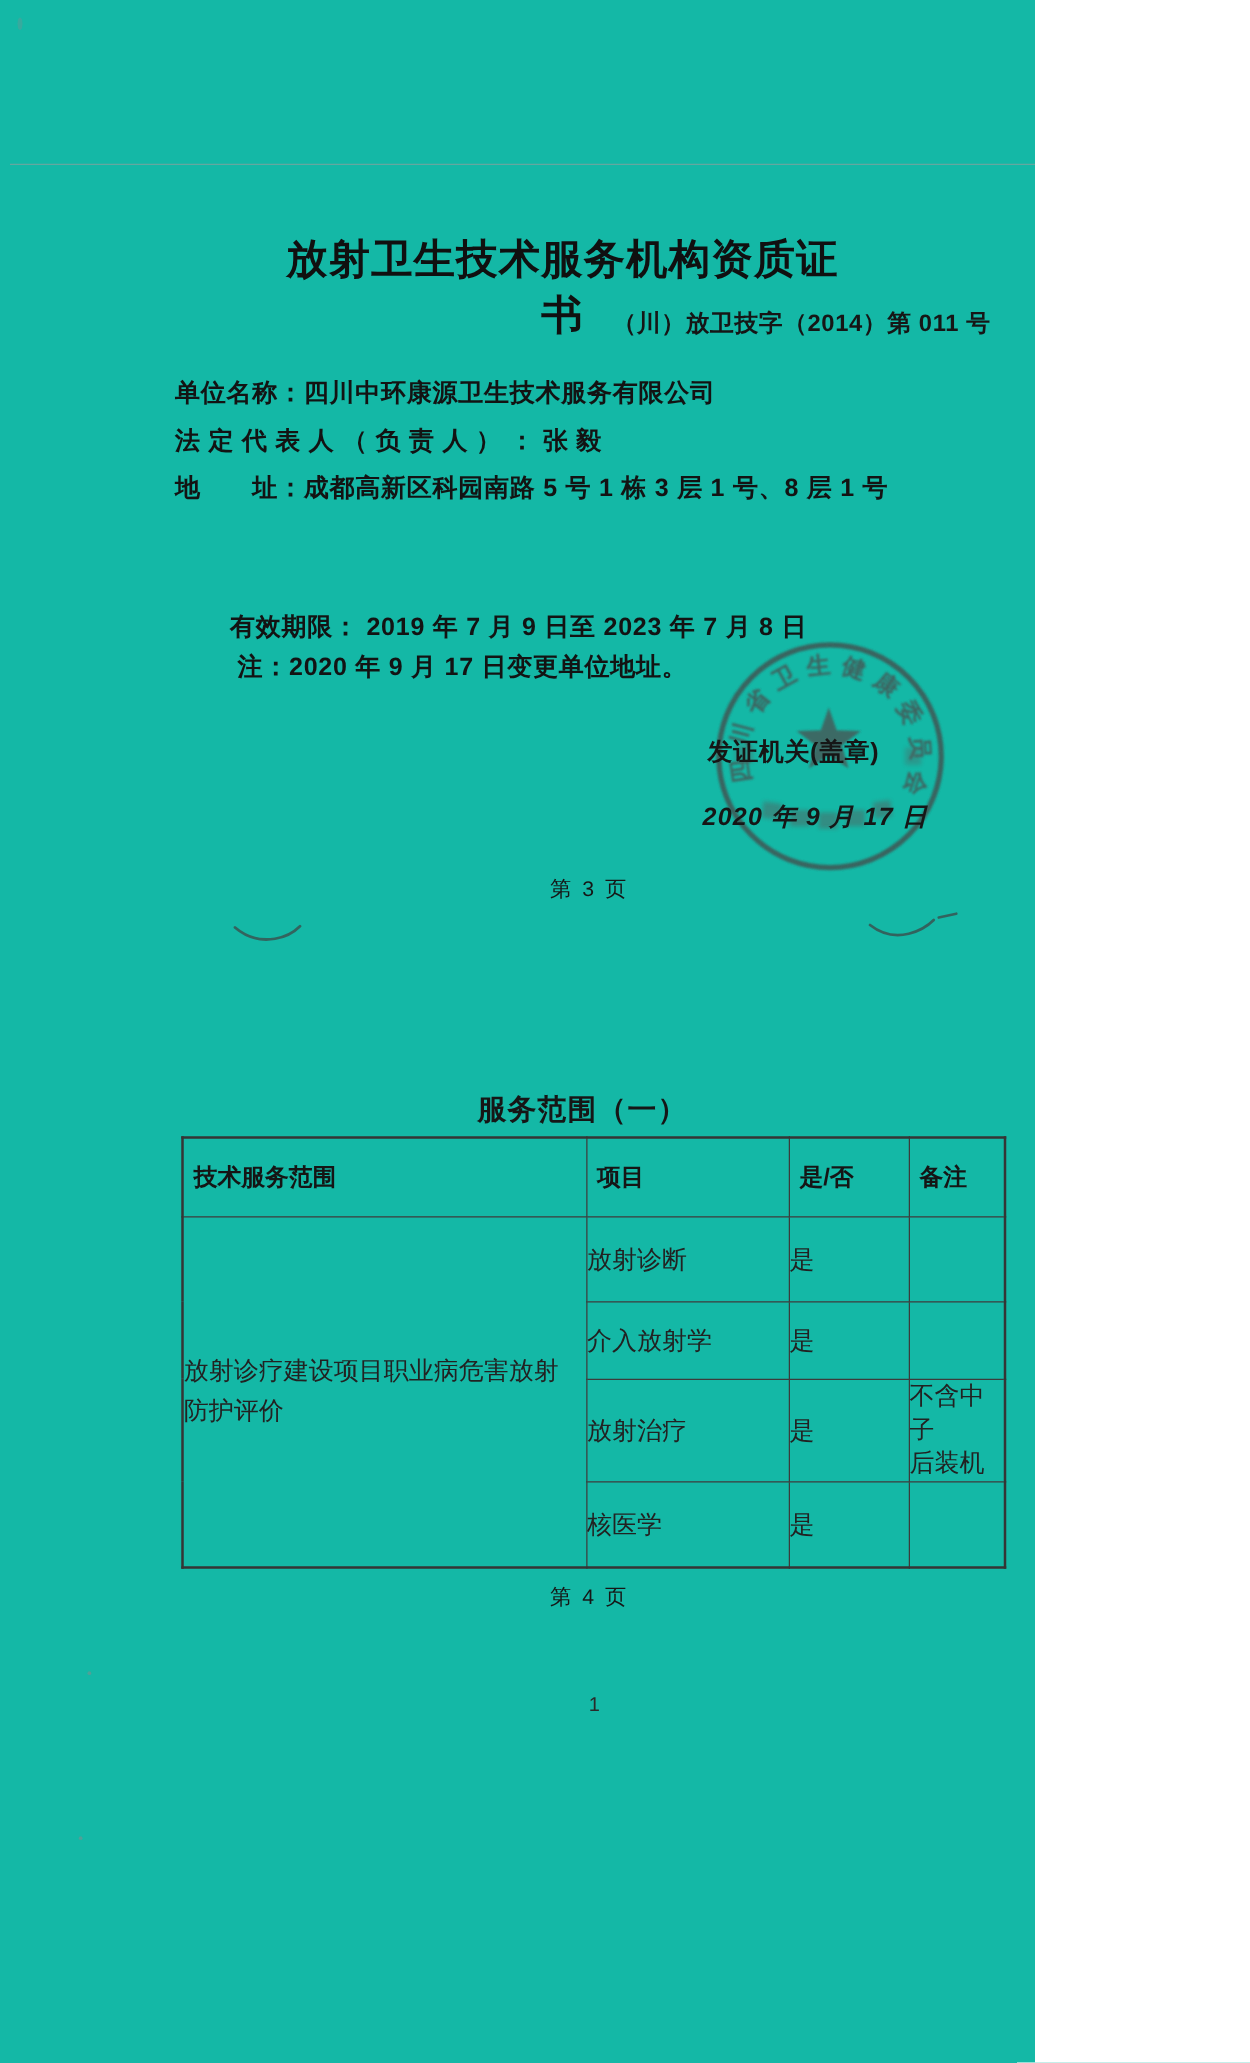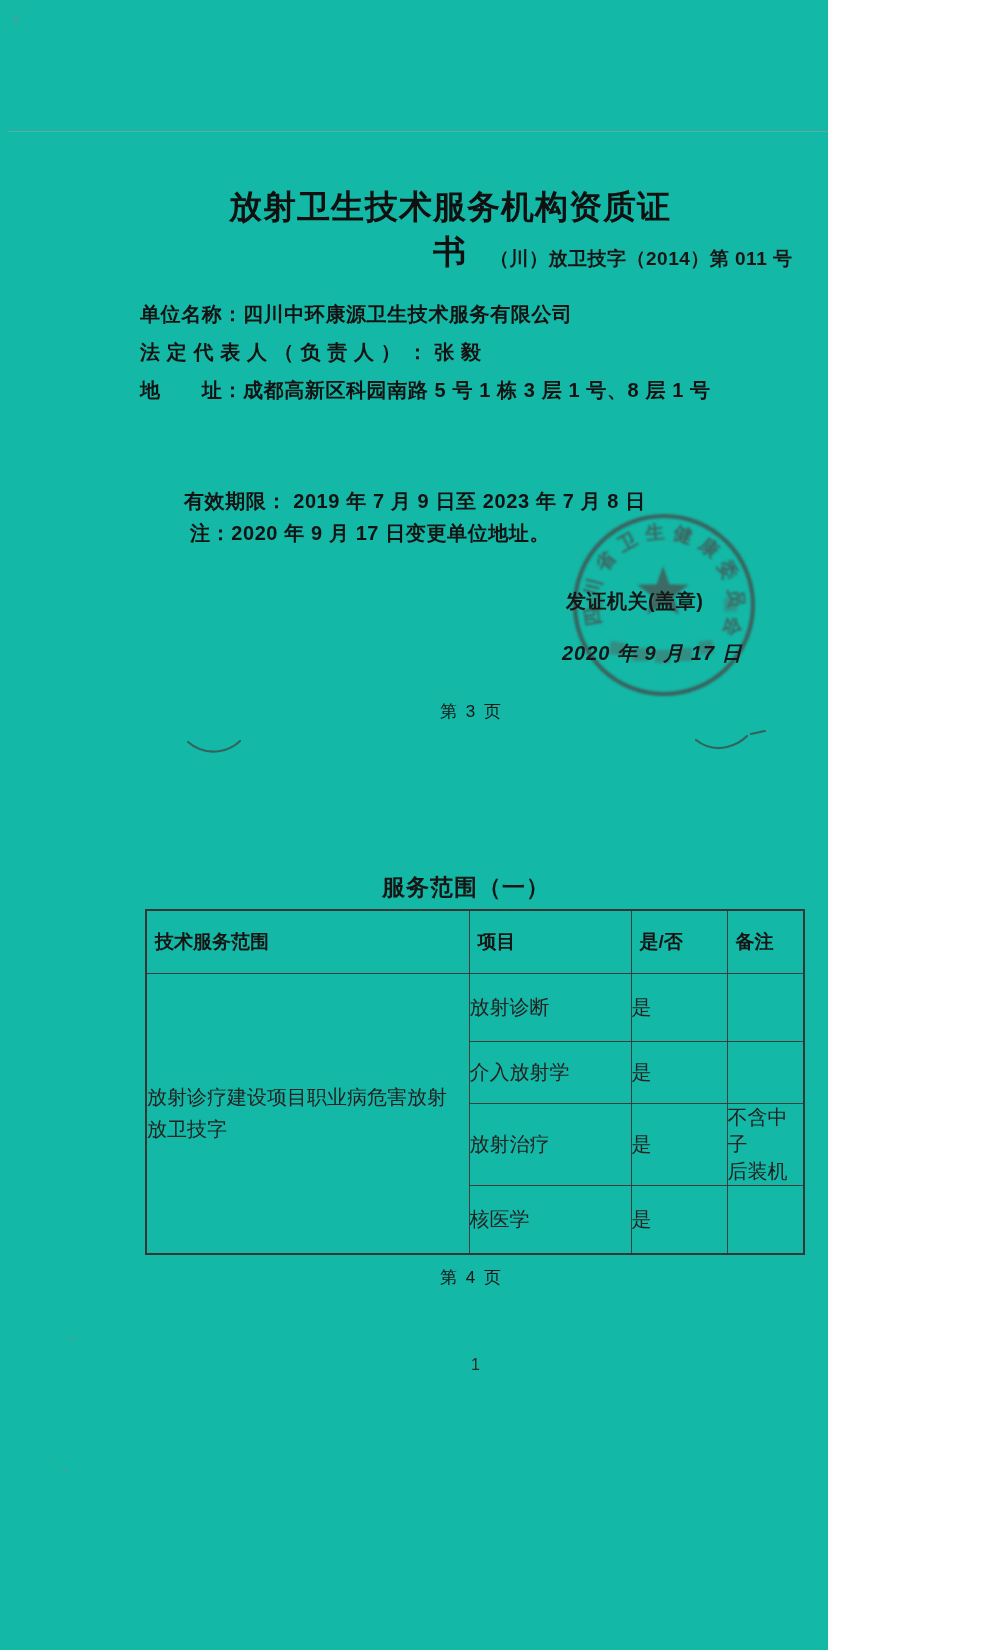--- a/index.html
+++ b/index.html
@@ -144,21 +144,21 @@
       </colgroup>
     <tbody>
         <tr class="hdr">
       <th>技术服务范围</th>
       <th>项目</th>
       <th>是/否</th>
       <th>备注</th>
     </tr>
     <tr class="r1">
       <td class="scope-cell" rowspan="4">放射诊疗建设项目职业病危害放射
-放卫技字</td>
+防护评价</td>
       <td class="proj-cell">放射诊断</td>
       <td class="flag-cell">是</td>
       <td class="remark-cell"></td>
     </tr>
     <tr class="r2">
       <td class="proj-cell">介入放射学</td>
       <td class="flag-cell">是</td>
       <td class="remark-cell"></td>
     </tr>
     <tr class="r3">

